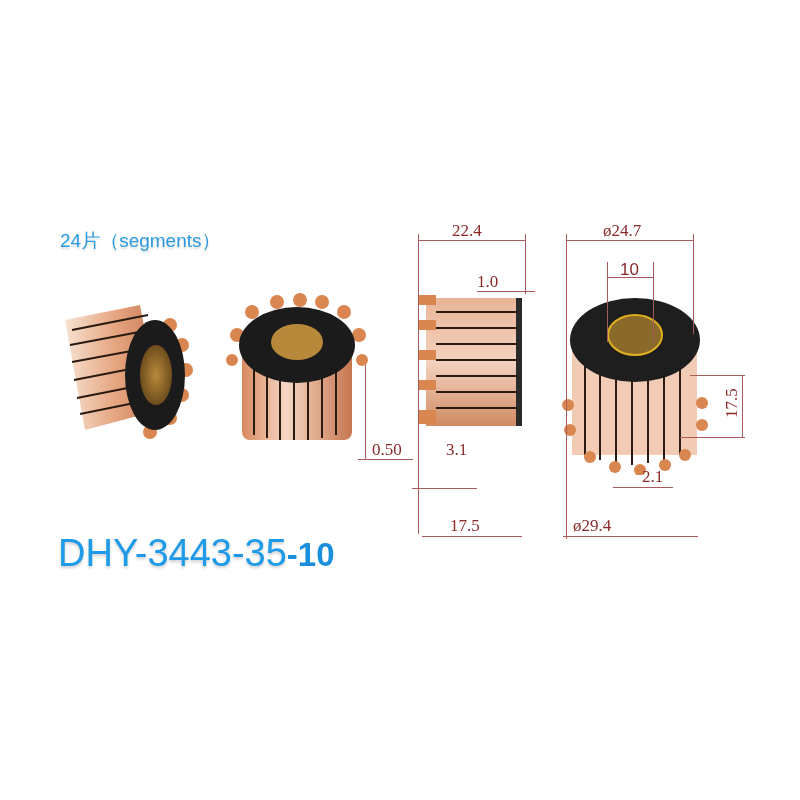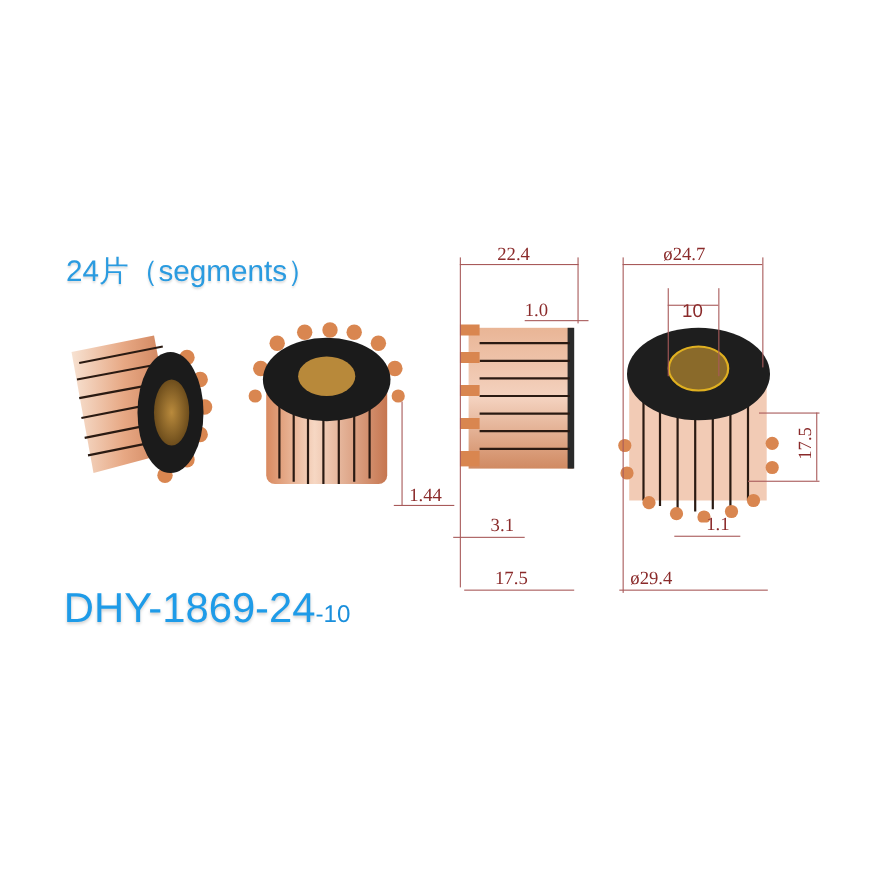--- a/index.html
+++ b/index.html
@@ -1,19 +1,19 @@
 <!DOCTYPE html>
 <html><head>
 <meta charset="utf-8">
 <style>
   html, body { margin:0; padding:0; }
   body { width:800px; height:800px; background:#ffffff; position:relative; overflow:hidden; font-family:"Liberation Sans", sans-serif; }
-  .title-segments { position:absolute; left:60px; top:228px; font-size:27px; color:#2a9be0; text-shadow:0 2px 2px rgba(0,0,0,0.15); white-space:nowrap; }
+  .title-segments { position:absolute; left:60px; top:228px; font-size:19px; color:#2a9be0; text-shadow:0 2px 2px rgba(0,0,0,0.15); white-space:nowrap; }
   .model { position:absolute; left:58px; top:532px; font-size:38px; color:#1e9be8; text-shadow:0 2px 3px rgba(0,0,0,0.2); white-space:nowrap; }
-  .model .suffix { font-size:22px; color:#1a8fdc; text-shadow:none; }
+  .model .suffix { font-size:33px; color:#1a8fdc; text-shadow:none;font-weight:bold; }
   .dim { position:absolute; font-family:"Liberation Serif", serif; font-size:17px; color:#8a2a2a; white-space:nowrap; }
   .line { position:absolute; background:#a85a5a; }
   .h { height:1px; }
   .v { width:1px; }
   svg { position:absolute; }
 </style>
 </head>
 <body>
 
 <div class="title-segments">24片（segments）</div>
@@ -140,36 +140,36 @@
 </svg>
 
 <div class="line h" style="left:418px;top:240px;width:108px"></div>
 <div class="line v" style="left:418px;top:234px;height:300px"></div>
 <div class="line v" style="left:525px;top:234px;height:60px"></div>
 <div class="dim" style="left:452px;top:221px">22.4</div>
 <div class="line h" style="left:477px;top:291px;width:58px"></div>
 <div class="dim" style="left:477px;top:272px">1.0</div>
 <div class="line v" style="left:365px;top:365px;height:95px"></div>
 <div class="line h" style="left:358px;top:459px;width:55px"></div>
-<div class="dim" style="left:372px;top:440px">1.44</div>
+<div class="dim" style="left:372px;top:440px">0.50</div>
 <div class="line h" style="left:412px;top:488px;width:65px"></div>
-<div class="dim" style="left:446px;top:468px">3.1</div>
+<div class="dim" style="left:446px;top:440px">3.1</div>
 <div class="line h" style="left:422px;top:536px;width:100px"></div>
 <div class="dim" style="left:450px;top:516px">17.5</div>
 
 <div class="line h" style="left:566px;top:240px;width:127px"></div>
 <div class="line v" style="left:566px;top:234px;height:305px"></div>
 <div class="line v" style="left:693px;top:234px;height:100px"></div>
 <div class="dim" style="left:603px;top:221px">ø24.7</div>
 <div class="line h" style="left:607px;top:277px;width:46px"></div>
 <div class="line v" style="left:607px;top:262px;height:80px"></div>
 <div class="line v" style="left:653px;top:262px;height:80px"></div>
-<div class="dim" style="left:620px;top:273px;font-family:'Liberation Sans',sans-serif">10</div>
+<div class="dim" style="left:620px;top:260px;font-family:'Liberation Sans',sans-serif">10</div>
 <div class="line v" style="left:742px;top:375px;height:62px"></div>
 <div class="line h" style="left:690px;top:375px;width:55px"></div>
 <div class="line h" style="left:680px;top:437px;width:65px"></div>
 <div class="dim" style="left:722px;top:418px;transform:rotate(-90deg);transform-origin:left top">17.5</div>
 <div class="line h" style="left:613px;top:487px;width:60px"></div>
-<div class="dim" style="left:642px;top:467px">1.1</div>
+<div class="dim" style="left:642px;top:467px">2.1</div>
 <div class="line h" style="left:563px;top:536px;width:135px"></div>
 <div class="dim" style="left:573px;top:516px">ø29.4</div>
 
-<div class="model"><span>DHY-1869-24</span><span class="suffix">-10</span></div>
+<div class="model"><span>DHY-3443-35</span><span class="suffix">-10</span></div>
 
 </body></html>

